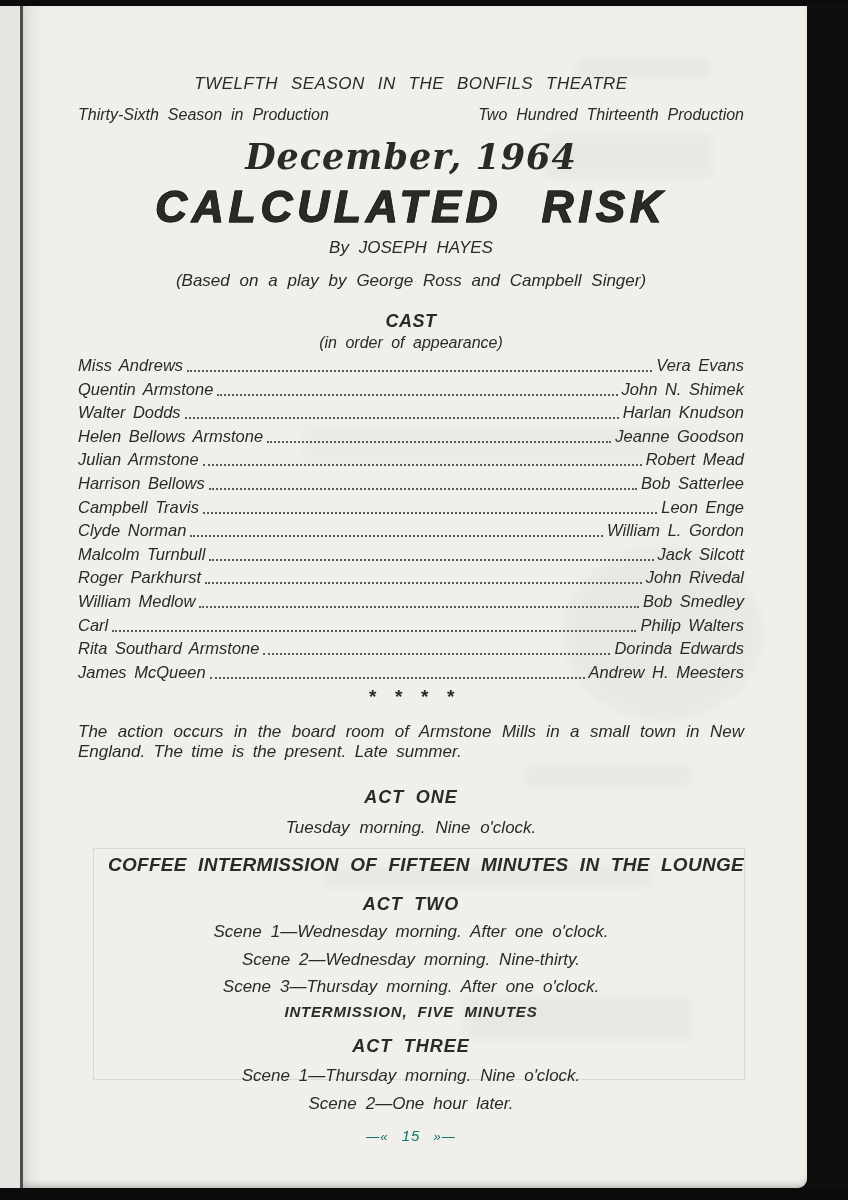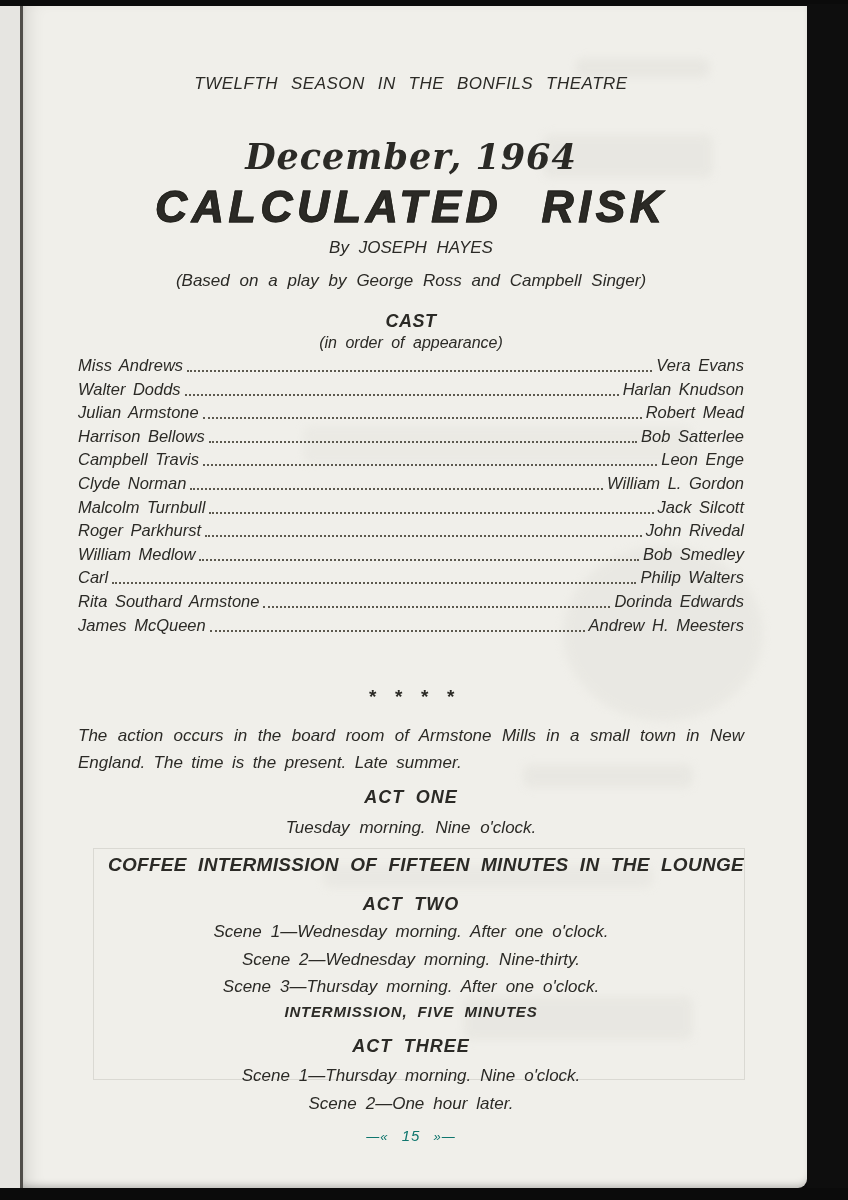--- a/index.html
+++ b/index.html
@@ -65,21 +65,21 @@
   .cast-sub     { text-align: center; font-size: 16px; word-spacing: .25em; }
 
   .cast-list { font-size: 16.5px; word-spacing: .18em; }
   .cast-row  { display: flex; align-items: flex-start; height: 23.6px; }
   .cast-row .role, .cast-row .actor { white-space: nowrap; }
   .cast-row .leader { flex: 1; height: 16px; margin: 0 4px; border-bottom: 2px dotted #5c594f; }
 
   .stars { text-align: center; font-size: 19px; font-weight: bold; word-spacing: .7em; }
 
   .setting-par {
-    font-size: 17px; line-height: 27px; word-spacing: .22em;
+    font-size: 17px; line-height: 20px; word-spacing: .22em;
     text-align: justify; text-align-last: left;
   }
 
   .act-heading { text-align: center; font-size: 18px; font-weight: bold; letter-spacing: 1px; word-spacing: .3em; }
   .act-time    { text-align: center; font-size: 17px; word-spacing: .3em; }
 
   .intermission-big   { text-align: right; font-size: 19px; font-weight: bold; letter-spacing: .3px; word-spacing: .3em; }
   .intermission-small { text-align: center; font-size: 15px; font-weight: bold; letter-spacing: .8px; word-spacing: .35em; }
 
   .scene-block { text-align: center; }
@@ -125,42 +125,56 @@
     <div class="ghost g2"></div>
     <div class="ghost g3"></div>
     <div class="ghost g4"></div>
     <div class="ghost g5"></div>
     <div class="ghost g6"></div>
     <div class="ghost g7"></div>
     <div class="ghost-box"></div>
 
     <div class="abs y-season caps-header">TWELFTH SEASON IN THE BONFILS THEATRE</div>
 
+    <div class="abs y-sublines subline-row">
+      <span>Thirty-Sixth Season in Production</span>
+      <span>Two Hundred Thirteenth Production</span>
+    </div>
 
     <div class="abs y-date show-date">December, 1964</div>
 
     <div class="abs y-title show-title">CALCULATED RISK</div>
 
     <div class="abs y-byline byline">By JOSEPH HAYES</div>
 
     <div class="abs y-basedon based-on">(Based on a play by George Ross and Campbell Singer)</div>
 
     <div class="abs y-casthead cast-heading">CAST</div>
     <div class="abs y-castsub cast-sub">(in order of appearance)</div>
 
     <div class="abs y-castlist cast-list">
       <div class="cast-row">
         <span class="role">Miss Andrews</span>
         <span class="leader"></span>
         <span class="actor">Vera Evans</span>
       </div>
       <div class="cast-row">
+        <span class="role">Quentin Armstone</span>
+        <span class="leader"></span>
+        <span class="actor">John N. Shimek</span>
+      </div>
+      <div class="cast-row">
         <span class="role">Walter Dodds</span>
         <span class="leader"></span>
         <span class="actor">Harlan Knudson</span>
+      </div>
+      <div class="cast-row">
+        <span class="role">Helen Bellows Armstone</span>
+        <span class="leader"></span>
+        <span class="actor">Jeanne Goodson</span>
       </div>
       <div class="cast-row">
         <span class="role">Julian Armstone</span>
         <span class="leader"></span>
         <span class="actor">Robert Mead</span>
       </div>
       <div class="cast-row">
         <span class="role">Harrison Bellows</span>
         <span class="leader"></span>
         <span class="actor">Bob Satterlee</span>

